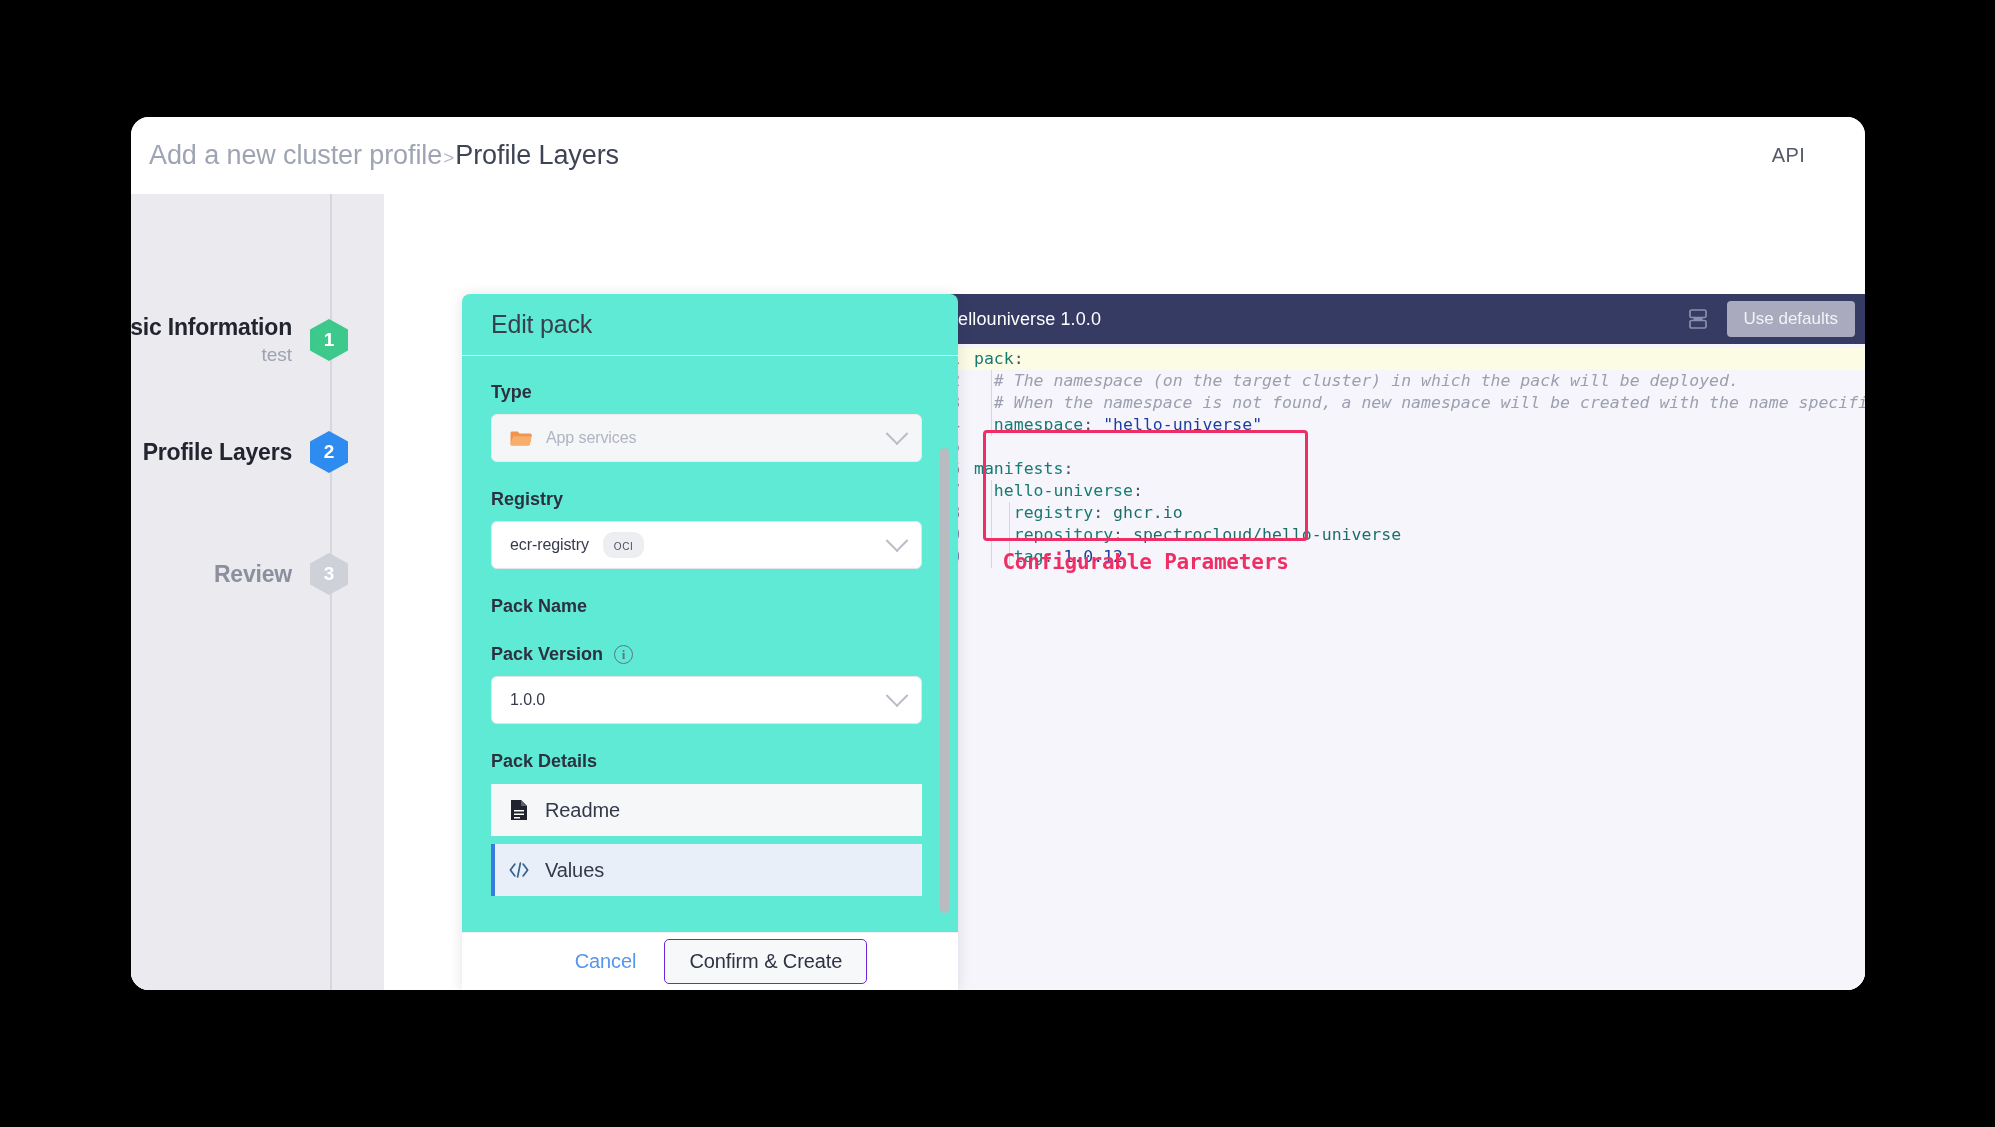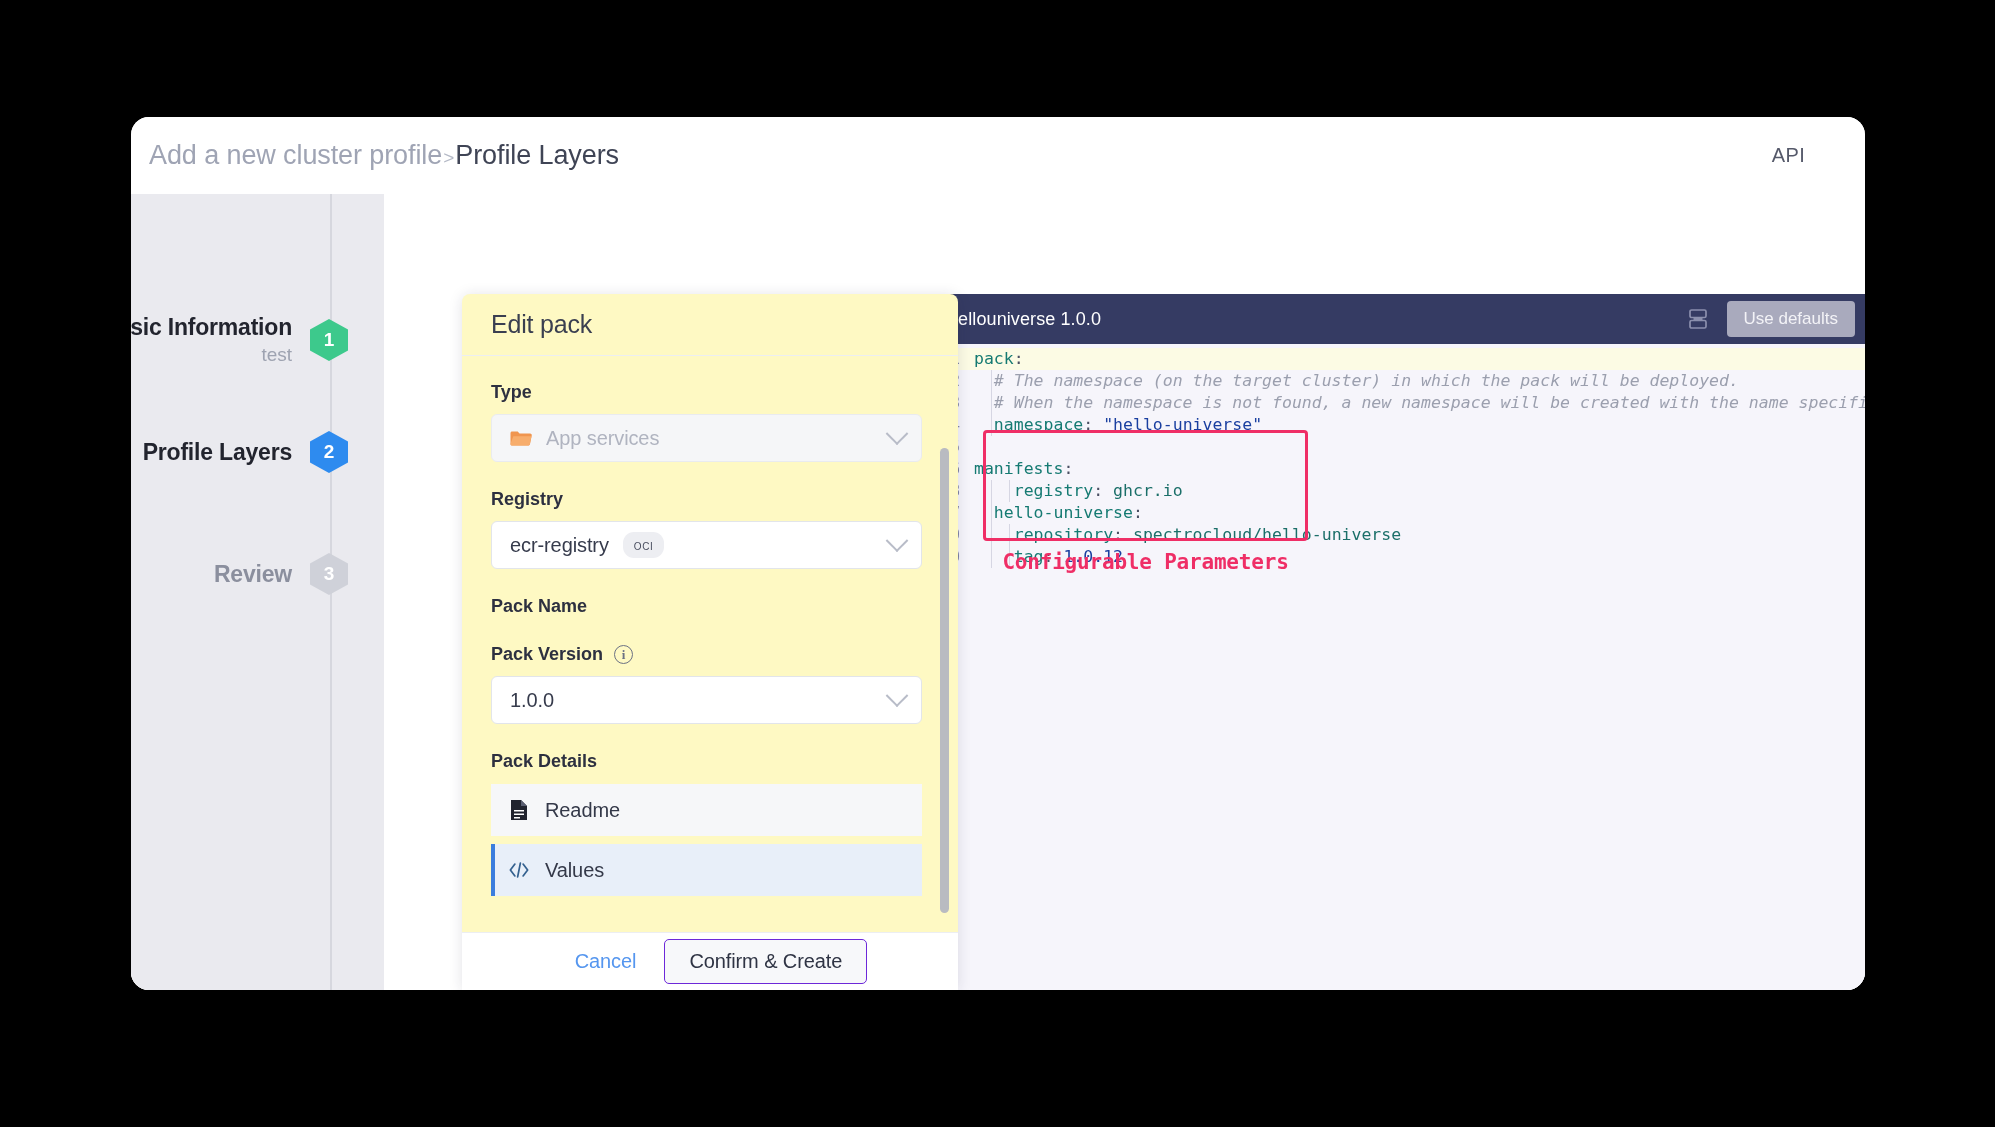--- a/index.html
+++ b/index.html
@@ -122,21 +122,21 @@
   .hex-green { background: #3dc98c; }
   .hex-blue  { background: #2e8bef; }
   .hex-gray  { background: #cfd1d9; }
 
   
   #edit-pack-card {
     position: absolute;
     left: 331px; top: 100px;
     width: 496px;
     height: 696px;
-    background: #fef9c3;
+    background: #5eead4;
     border-radius: 8px 8px 0 0;
     box-shadow: 0 1px 14px rgba(30,34,58,0.13);
     overflow: hidden;
     z-index: 4;
   }
   #edit-pack-header {
     height: 62px;
     border-bottom: 1px solid #eceef2;
     display: flex;
     align-items: center;
@@ -184,21 +184,21 @@
     display: flex;
     align-items: center;
     padding: 0 16px 0 18px;
     gap: 14px;
   }
   .select-box.disabled {
     background: #f5f6f8;
     border-color: #e9ebef;
   }
   .select-value {
-    font-size: 20px;
+    font-size: 16px;
     color: #363b4c;
     letter-spacing: -0.1px;
   }
   .select-value.placeholder { color: #b0b4c0; }
   .chevron {
     margin-left: auto;
     width: 16px; height: 16px;
     border-right: 2px solid #b8bcc8;
     border-bottom: 2px solid #b8bcc8;
     transform: rotate(45deg) translate(-3px,-3px);
@@ -541,29 +541,29 @@
             </div>
             <div class="code-line">
               <span class="ln">5</span>
               <span class="code-text"><span class="tok-punct"></span></span>
             </div>
             <div class="code-line">
               <span class="ln">6</span>
               <span class="code-text"><span class="tok-key">manifests</span><span class="tok-punct">:</span></span>
             </div>
             <div class="code-line">
+              <span class="ln">7</span>
+              <span class="indent-guide ig1"></span>
+              <span class="code-text"><span class="tok-key">  hello-universe</span><span class="tok-punct">:</span></span>
+            </div>
+            <div class="code-line">
               <span class="ln">8</span>
               <span class="indent-guide ig1"></span>
               <span class="indent-guide ig2"></span>
               <span class="code-text"><span class="tok-key">    registry</span><span class="tok-punct">: </span><span class="tok-val">ghcr.io</span></span>
-            </div>
-            <div class="code-line">
-              <span class="ln">7</span>
-              <span class="indent-guide ig1"></span>
-              <span class="code-text"><span class="tok-key">  hello-universe</span><span class="tok-punct">:</span></span>
             </div>
             <div class="code-line">
               <span class="ln">9</span>
               <span class="indent-guide ig1"></span>
               <span class="indent-guide ig2"></span>
               <span class="code-text"><span class="tok-key">    repository</span><span class="tok-punct">: </span><span class="tok-val">spectrocloud/hello-universe</span></span>
             </div>
             <div class="code-line">
               <span class="ln">10</span>
               <span class="indent-guide ig1"></span>

